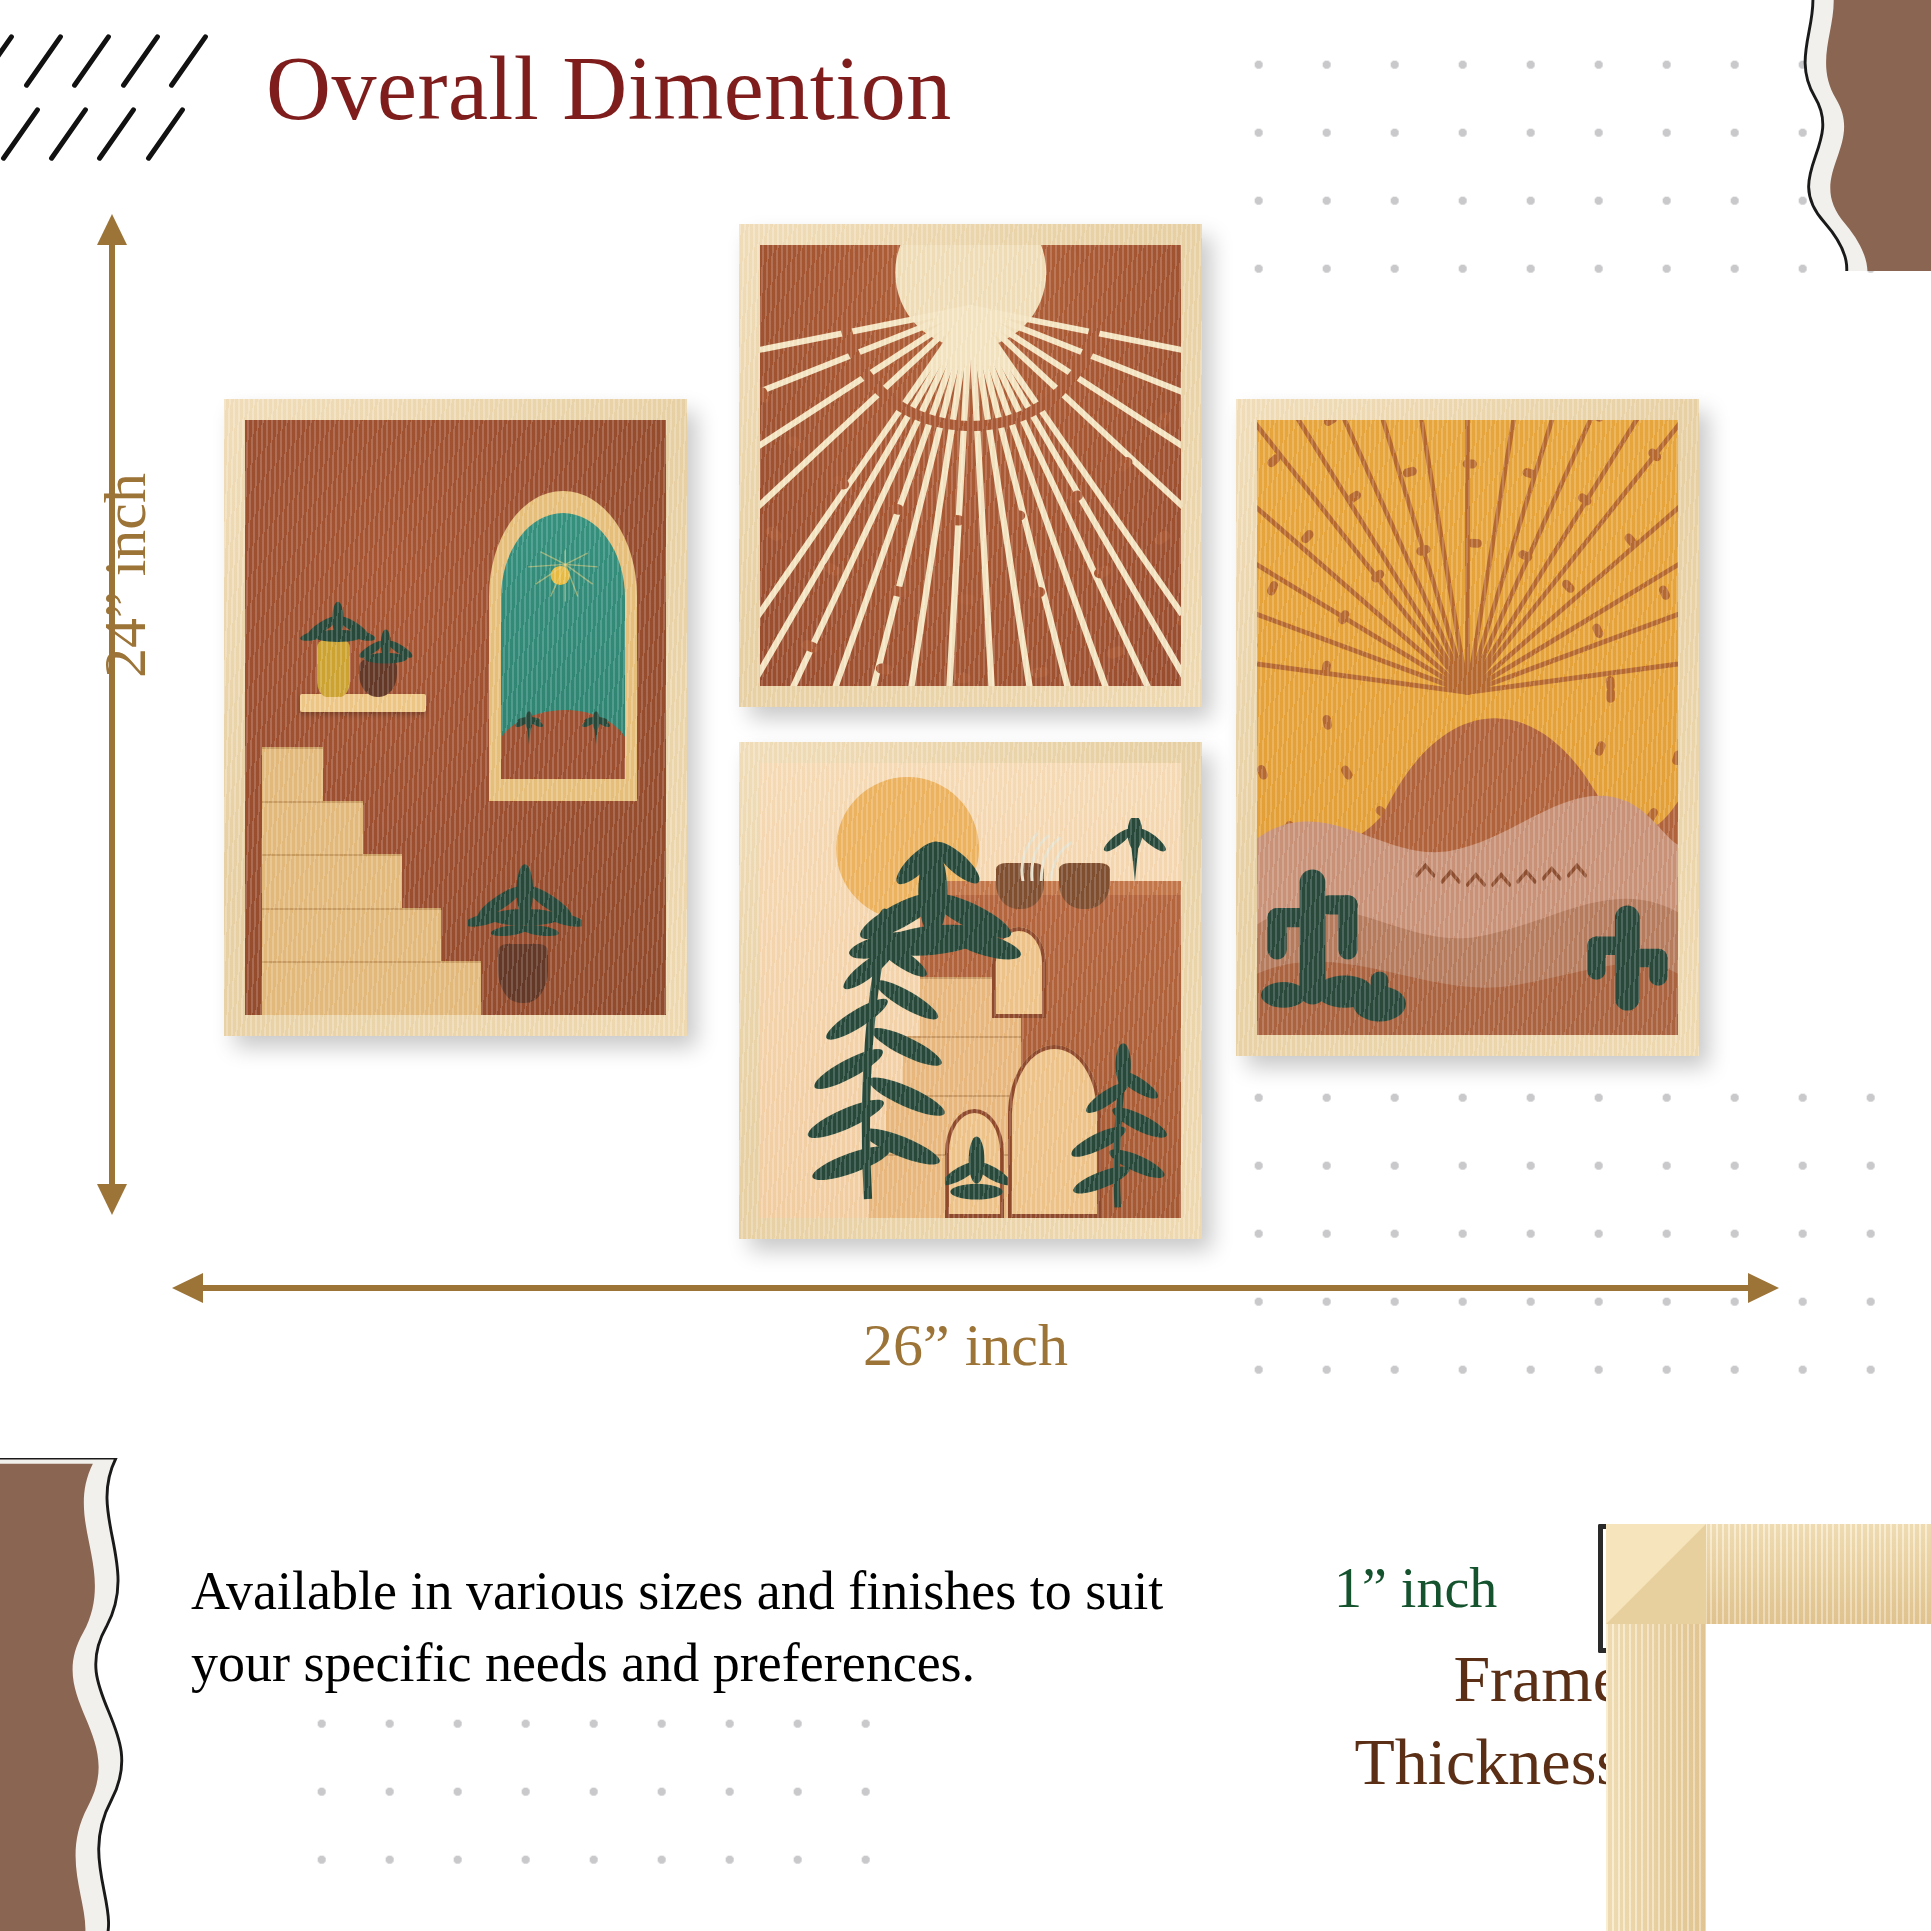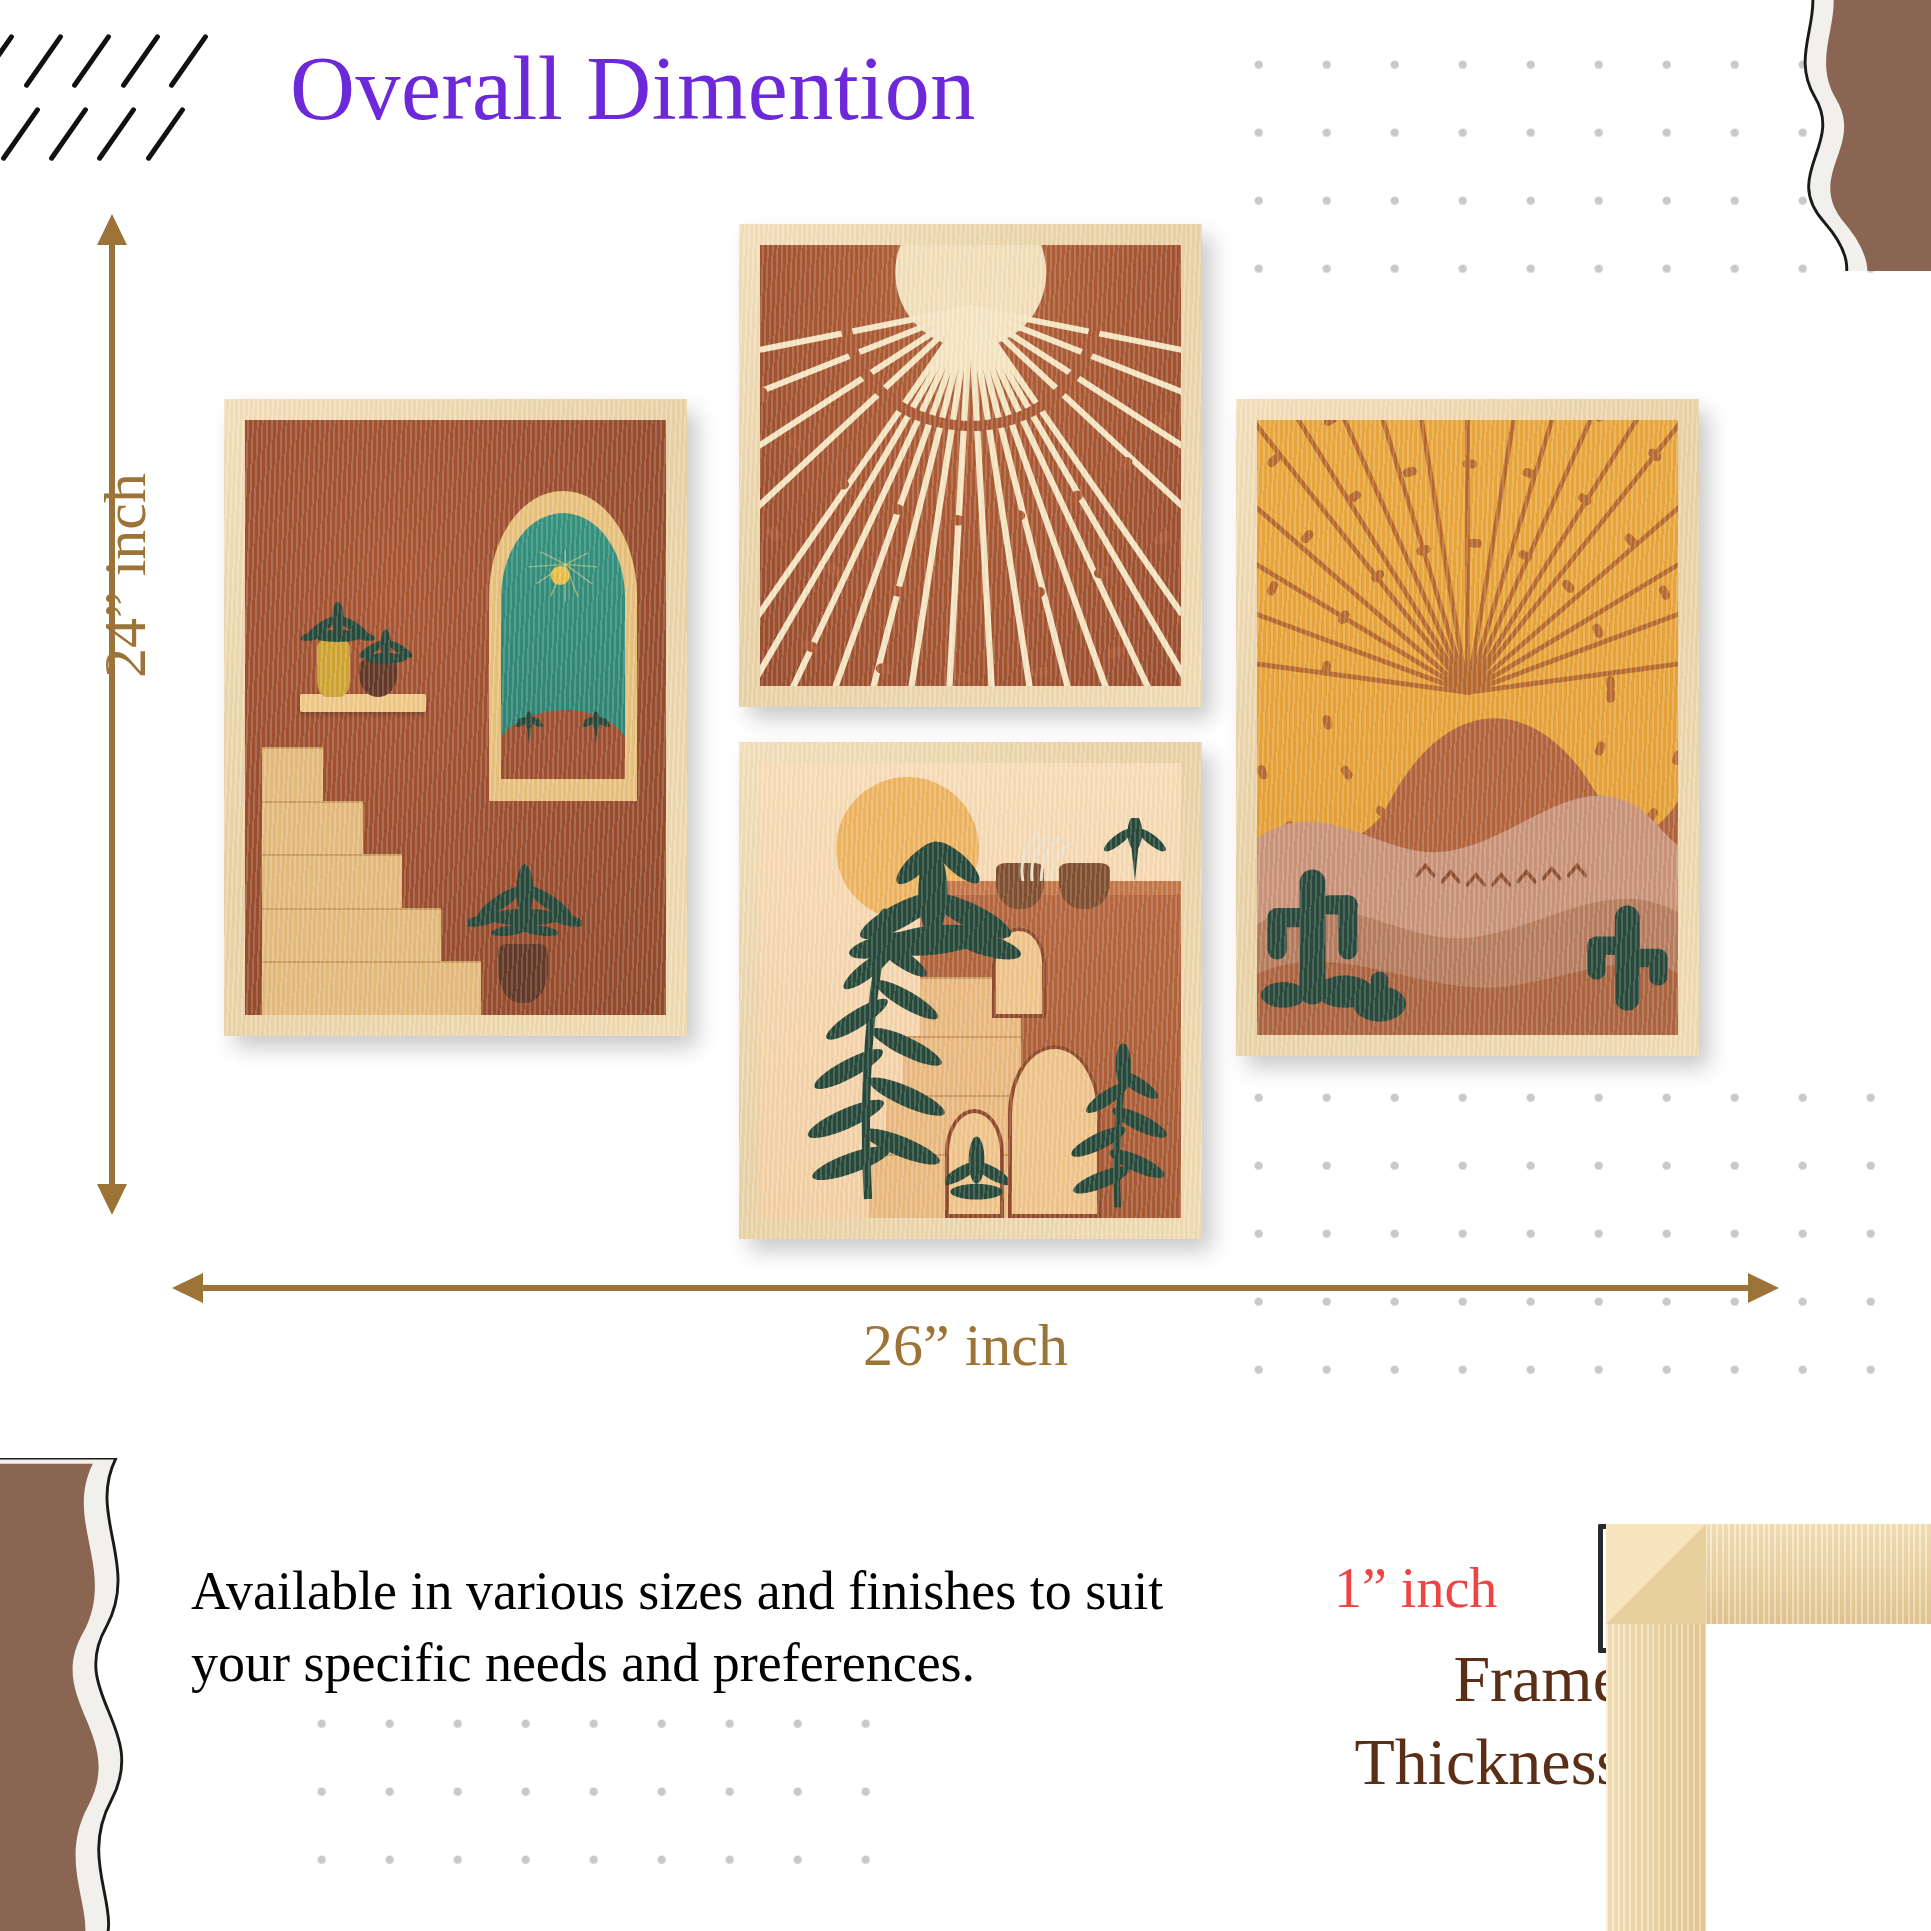--- a/index.html
+++ b/index.html
@@ -23,23 +23,23 @@
   .hatch { position: absolute; pointer-events: none; }
   .hatch i {
     position: absolute; width: 4.8px; height: 64px; background: #111;
     border-radius: 2.9px; transform: rotate(35deg);
   }
   .blob { position: absolute; pointer-events: none; }
 
   
   .title {
     position: absolute;
-    left: 290px; top: 37px;
+    left: 266px; top: 37px;
     font-size: 90px;
-    color: #6d28d9;
+    color: #7f1d1d;
     letter-spacing: 0.5px;
     white-space: nowrap;
     font-family: "Liberation Serif", "DejaVu Serif", serif;
   }
 
   
   .dim-v { position: absolute; left: 109px; top: 239px; width: 5.8px; height: 951px; background: #9c7438; }
   .ah-up { border-left: 15.4px solid transparent; border-right: 15.4px solid transparent; border-bottom: 31px solid #9c7438; left: 97px; top: 214px; position: absolute; }
   .ah-down { border-left: 15.4px solid transparent; border-right: 15.4px solid transparent; border-top: 31px solid #9c7438; left: 97px; top: 1184px; position: absolute; }
   .label-v {
@@ -120,21 +120,21 @@
     font-size: 70px; color:#4a2b18; white-space:nowrap;
   }
   .sub-body {
     position:absolute; left:191px; top:1556px; width:1072px;
     font-size: 54px; line-height: 1.33; color:#000000;
   }
 
   
   .fth-inch {
     position:absolute; left:1334px; top:1556px;
-    font-size: 56px; color:#ef4444; white-space:nowrap; text-align:right;
+    font-size: 56px; color:#14532d; white-space:nowrap; text-align:right;
   }
   .bracket {
     position:absolute; left:1598px; top:1524px; width:33px; height:129px;
     border:5.8px solid #2a2a2a; border-left:0;
     border-top-right-radius:1.9px; border-bottom-right-radius:1.9px;
     transform: scaleX(-1);
   }
   .fth-l1 { position:absolute; left:1342px; top:1641px; width:280px; text-align:right; font-size:66px; color:#5a2f16; white-space:nowrap; }
   .fth-l2 { position:absolute; left:1207px; top:1724px; width:415px; text-align:right; font-size:66px; color:#5a2f16; white-space:nowrap; }
 

